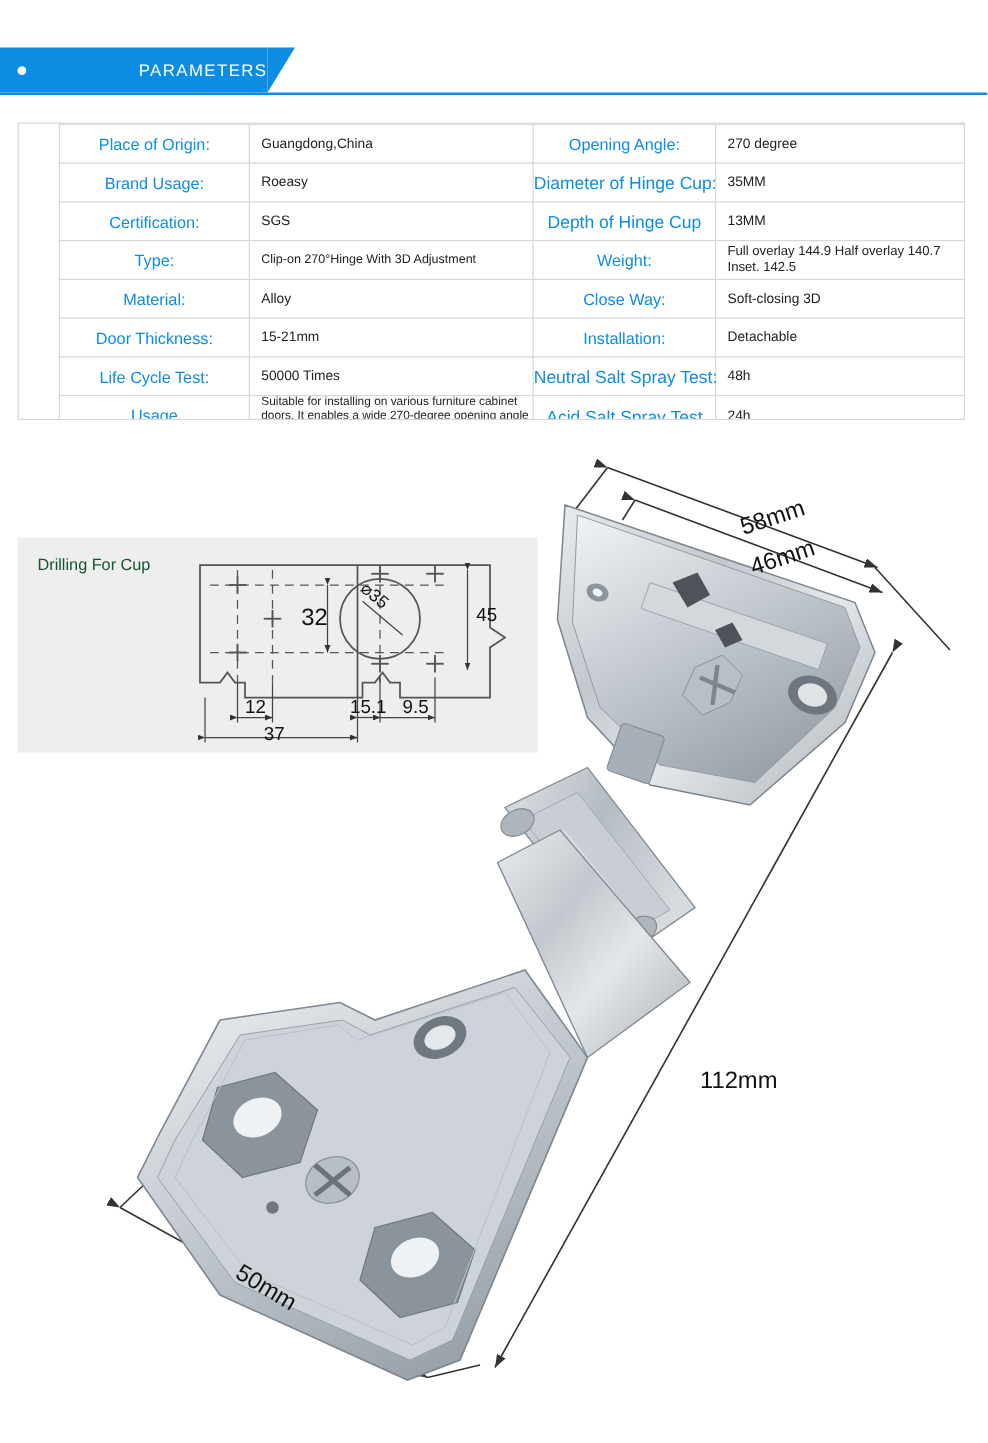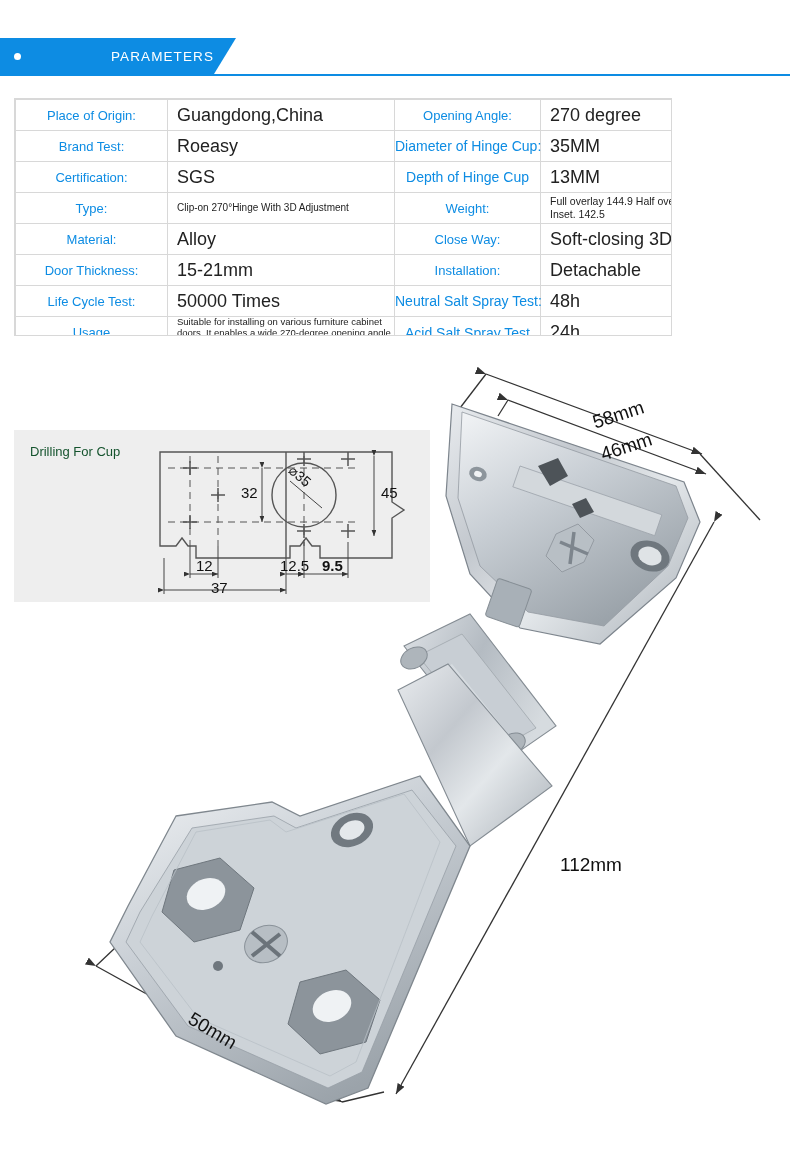--- a/index.html
+++ b/index.html
@@ -69,26 +69,27 @@
     width: 790px;
     height: 2px;
     background: #0d8ce3;
   }
 
   
   .params-wrap {
     position: absolute;
     left: 14px;
     top: 98px;
-    width: 658px;
+    width: 758px;
     height: 238px;
     border: 1px solid #d8d8d8;
     box-sizing: border-box;
     overflow: hidden;
     background: #fff;
+    padding-left: 32px;
   }
   .params-table {
     width: 100%;
     border-collapse: collapse;
     table-layout: fixed;
   }
   .params-table td {
     border: 1px solid #d8d8d8;
     vertical-align: middle;
     padding: 0;
@@ -96,21 +97,21 @@
   }
   .lbl {
     background: #ffffff;
     color: #0d8ce3;
     font-size: 13px;
     text-align: center;
     white-space: nowrap;
   }
   .val {
     color: #222;
-    font-size: 18px;
+    font-size: 11px;
     padding-left: 9px !important;
   }
   .col-lbl-a { width: 152px; }
   .col-val-a { width: 227px; }
   .col-lbl-b { width: 146px; }
   .col-val-b { width: 235px; }
   .small-lbl { font-size: 14px; }
   .tiny-val { font-size: 10px; line-height: 1.15; }
   .usage-val {
     font-size: 9.5px;
@@ -185,21 +186,21 @@
         <col class="col-val-b">
     </colgroup>
     <tbody>
       <tr>
         <td class="lbl">Place of Origin:</td>
         <td class="val">Guangdong,China</td>
         <td class="lbl">Opening Angle:</td>
         <td class="val">270 degree</td>
       </tr>
       <tr>
-        <td class="lbl">Brand Test:</td>
+        <td class="lbl">Brand Usage:</td>
         <td class="val">Roeasy</td>
         <td class="lbl small-lbl">Diameter of Hinge Cup:</td>
         <td class="val">35MM</td>
       </tr>
       <tr>
         <td class="lbl">Certification:</td>
         <td class="val">SGS</td>
         <td class="lbl small-lbl">Depth of Hinge Cup</td>
         <td class="val">13MM</td>
       </tr>
@@ -361,25 +362,25 @@
       <ellipse cx="206" cy="548" rx="20" ry="15" transform="rotate(-24 206 548)" fill="#eff2f4"></ellipse>
       <path d="M300 636 l46 -12 l34 30 l-14 42 l-46 12 l-32 -30 z" fill="#8c949b" stroke="#6f777e"></path>
       <ellipse cx="332" cy="660" rx="20" ry="15" transform="rotate(-24 332 660)" fill="#eff2f4"></ellipse>
       <ellipse cx="266" cy="598" rx="22" ry="18" transform="rotate(-24 266 598)" fill="#b7bec4" stroke="#8a9299"></ellipse>
       <path d="M252 586 l28 24 M280 588 l-28 22" stroke="#6b737a" stroke-width="4"></path>
       <circle cx="218" cy="620" r="5" fill="#6f777e"></circle>
       <path d="M196 486 L270 474 L286 486 L404 448 L440 496 L356 716 L330 730 L198 672 L140 596 L152 570 Z" fill="none" stroke="#b9c0c6" stroke-width="0.8"></path>
     </g>
   </svg>
 
-  <div class="dim-label" style="left:241px; top:138px; font-size:15px;">32</div>
+  <div class="dim-label" style="left:241px; top:138px; font-size:19px;">32</div>
   <div class="dim-label" style="left:381px; top:138px; font-size:15px;">45</div>
   <div class="dim-label" style="left:288px; top:122px; font-size:14px; transform:rotate(40deg);">⌀35</div>
   <div class="dim-label" style="left:196px; top:211px; font-size:15px;">12</div>
   <div class="dim-label" style="left:211px; top:233px; font-size:15px;">37</div>
-  <div class="dim-label" style="left:280px; top:211px; font-size:15px;">12.5</div>
-  <div class="dim-label" style="left:322px; top:211px; font-size:15px;font-weight:bold;">9.5</div>
+  <div class="dim-label" style="left:280px; top:211px; font-size:15px;">15.1</div>
+  <div class="dim-label" style="left:322px; top:211px; font-size:15px;">9.5</div>
 
   <div class="dim-label dim-58">58mm</div>
   <div class="dim-label dim-46">46mm</div>
   <div class="dim-label dim-112">112mm</div>
   <div class="dim-label dim-50">50mm</div>
 </div>
 
 </body></html>

